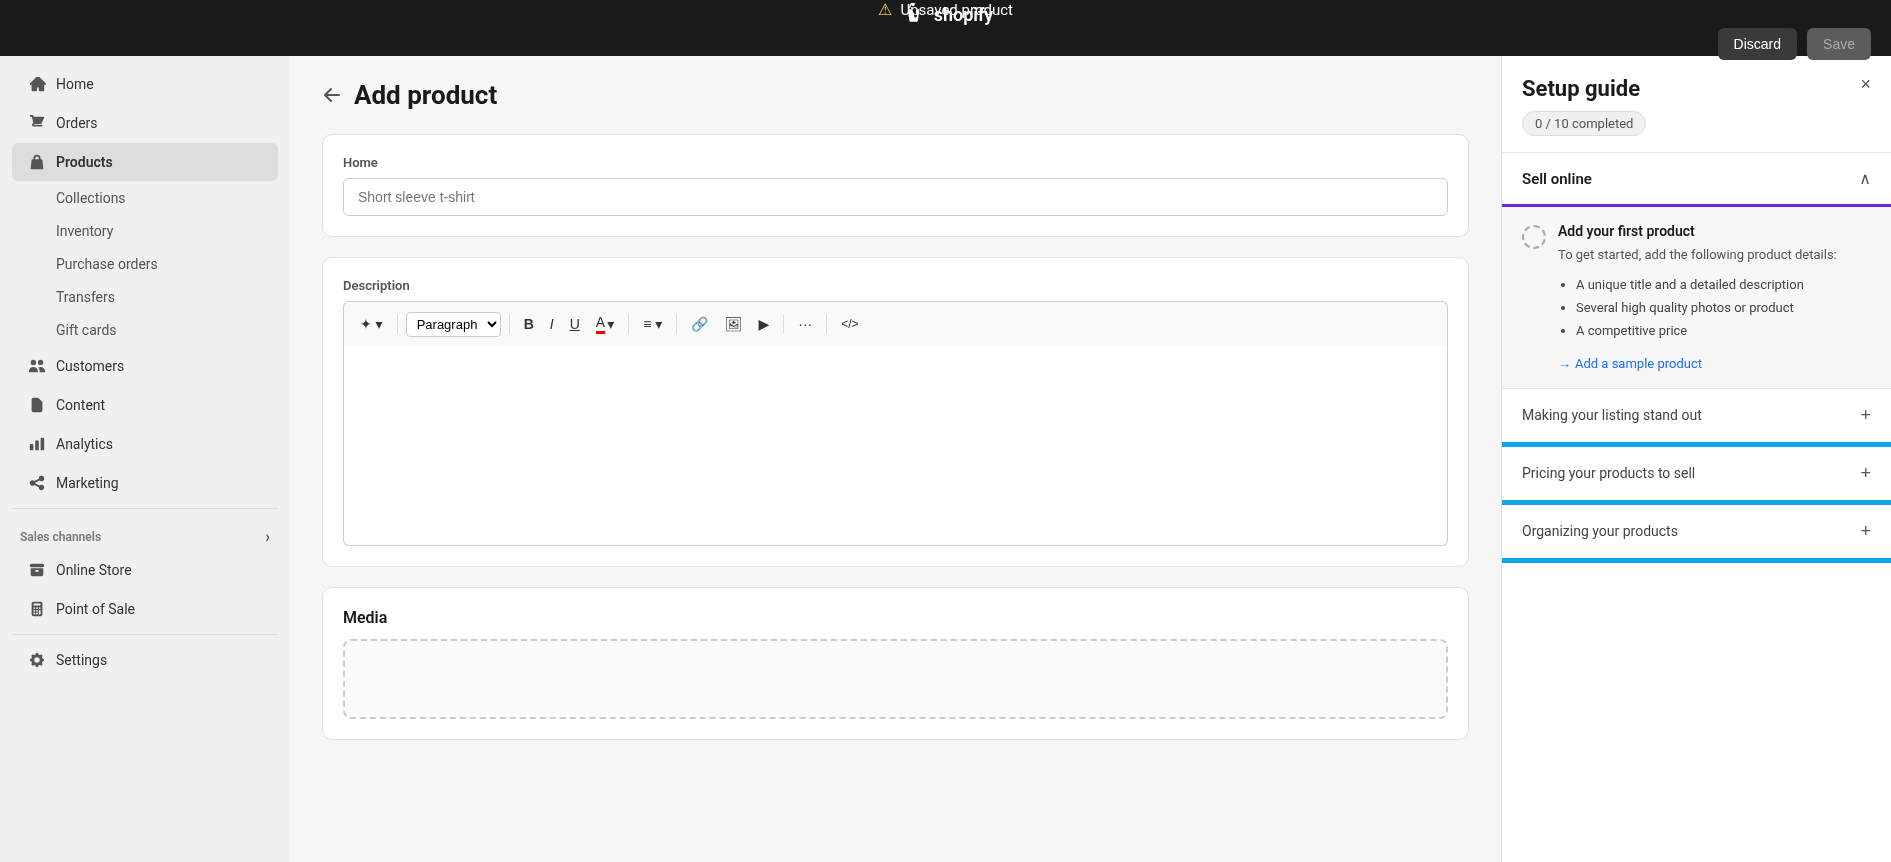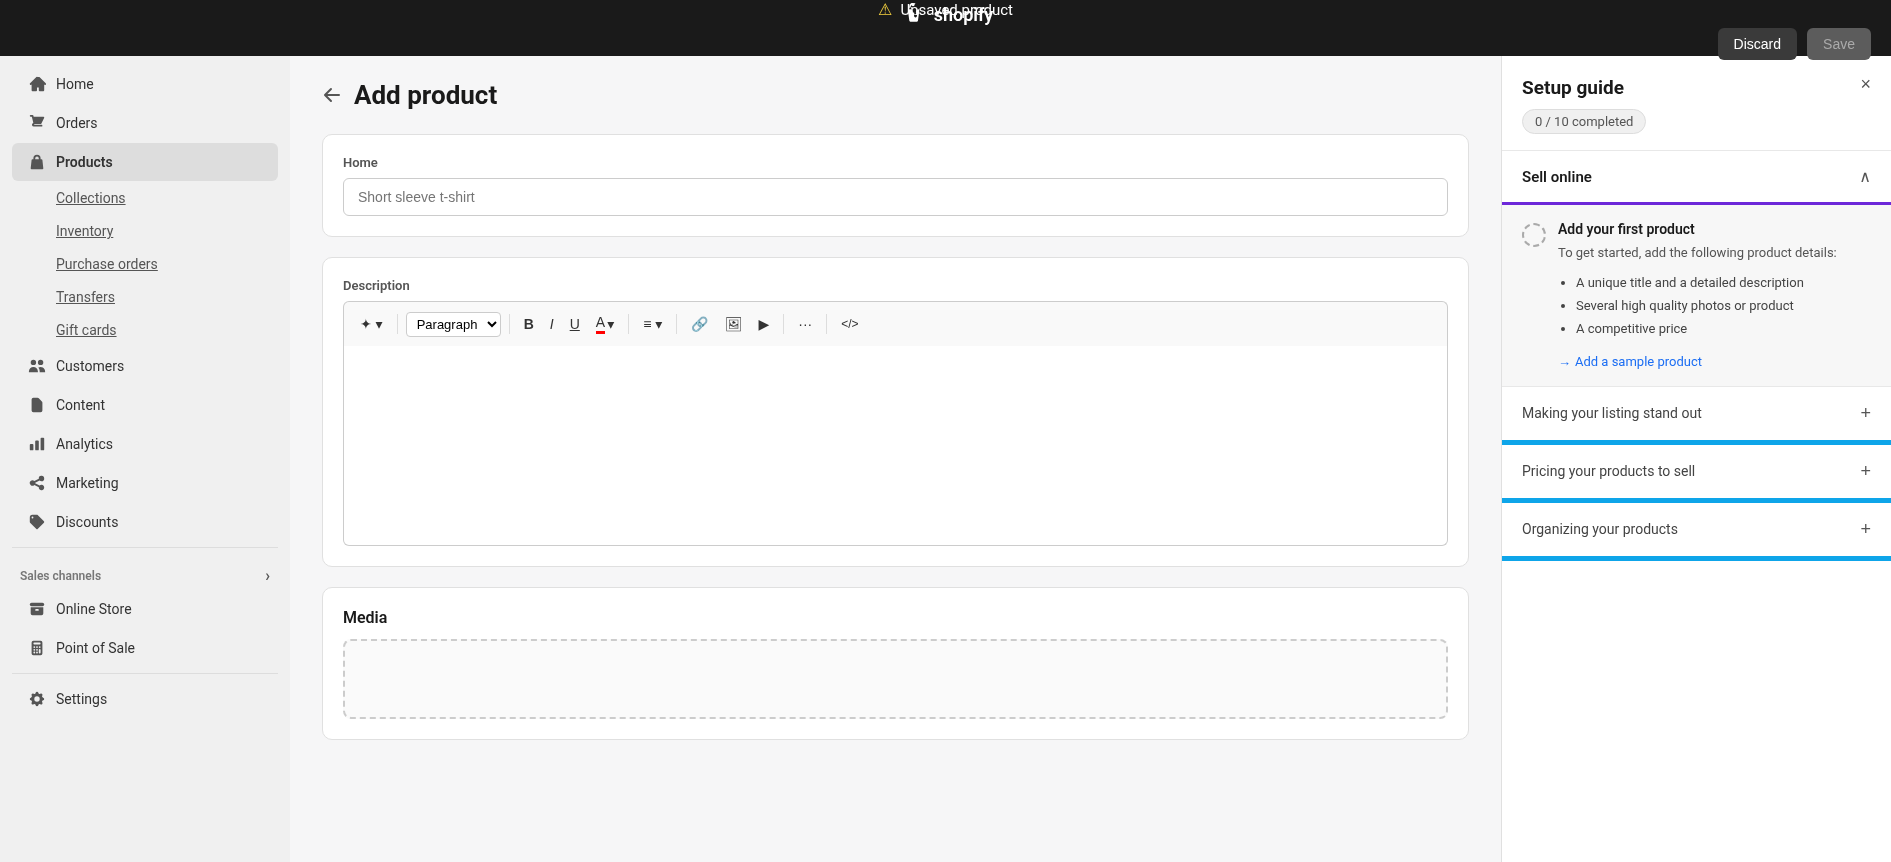--- a/index.html
+++ b/index.html
@@ -87,21 +87,20 @@
     }
     .sidebar-item.active { background: #ddd; font-weight: 600; }
     .sidebar-item svg { width: 18px; height: 18px; color: #555; flex-shrink: 0; }
     .sidebar-sub-item {
       padding: 8px 16px 8px 44px;
       font-size: 14px;
       color: #555;
       cursor: pointer;
       border-radius: 6px;
       margin: 1px 8px;
-      text-decoration: underline;
     }
     .sidebar-section-label {
       padding: 12px 16px 4px 16px;
       font-size: 12px;
       font-weight: 600;
       color: #777;
       display: flex;
       align-items: center;
       justify-content: space-between;
     }
@@ -226,21 +225,21 @@
       border-left: 1px solid #e0e0e0;
       display: flex;
       flex-direction: column;
       overflow-y: auto;
     }
     .setup-header {
       padding: 20px 20px 16px 20px;
       border-bottom: 1px solid #e8e8e8;
     }
     .setup-title {
-      font-size: 19px;
+      font-size: 22px;
       font-weight: 700;
       color: #1a1a1a;
       margin-bottom: 10px;
     }
     .setup-close {
       float: right;
       background: none;
       border: none;
       cursor: pointer;
       font-size: 18px;
@@ -425,26 +424,20 @@
       <span>Analytics</span>
     </div>
 
     <div class="sidebar-item">
       <svg viewBox="0 0 20 20" fill="currentColor">
           <path d="M15 8a3 3 0 10-2.977-2.63l-4.94 2.47a3 3 0 100 4.319l4.94 2.47a3 3 0 10.895-1.789l-4.94-2.47a3.027 3.027 0 000-.74l4.94-2.47C13.456 7.68 14.19 8 15 8z"></path>
         </svg>
       <span>Marketing</span>
     </div>
 
-    <div class="sidebar-item">
-      <svg viewBox="0 0 20 20" fill="currentColor">
-          <path fill-rule="evenodd" d="M17.707 9.293a1 1 0 010 1.414l-7 7a1 1 0 01-1.414 0l-7-7A.997.997 0 012 10V5a3 3 0 013-3h5c.256 0 .512.098.707.293l7 7zM5 6a1 1 0 100-2 1 1 0 000 2z" clip-rule="evenodd"></path>
-        </svg>
-      <span>Discounts</span>
-    </div>
 
     <div class="sidebar-divider"></div>
 
     <div class="sidebar-section-label">
       <span>Sales channels</span>
       <span style="font-size:16px; cursor:pointer; color:#555;">›</span>
     </div>
 
     <div class="sidebar-item">
       <svg viewBox="0 0 20 20" fill="currentColor">

